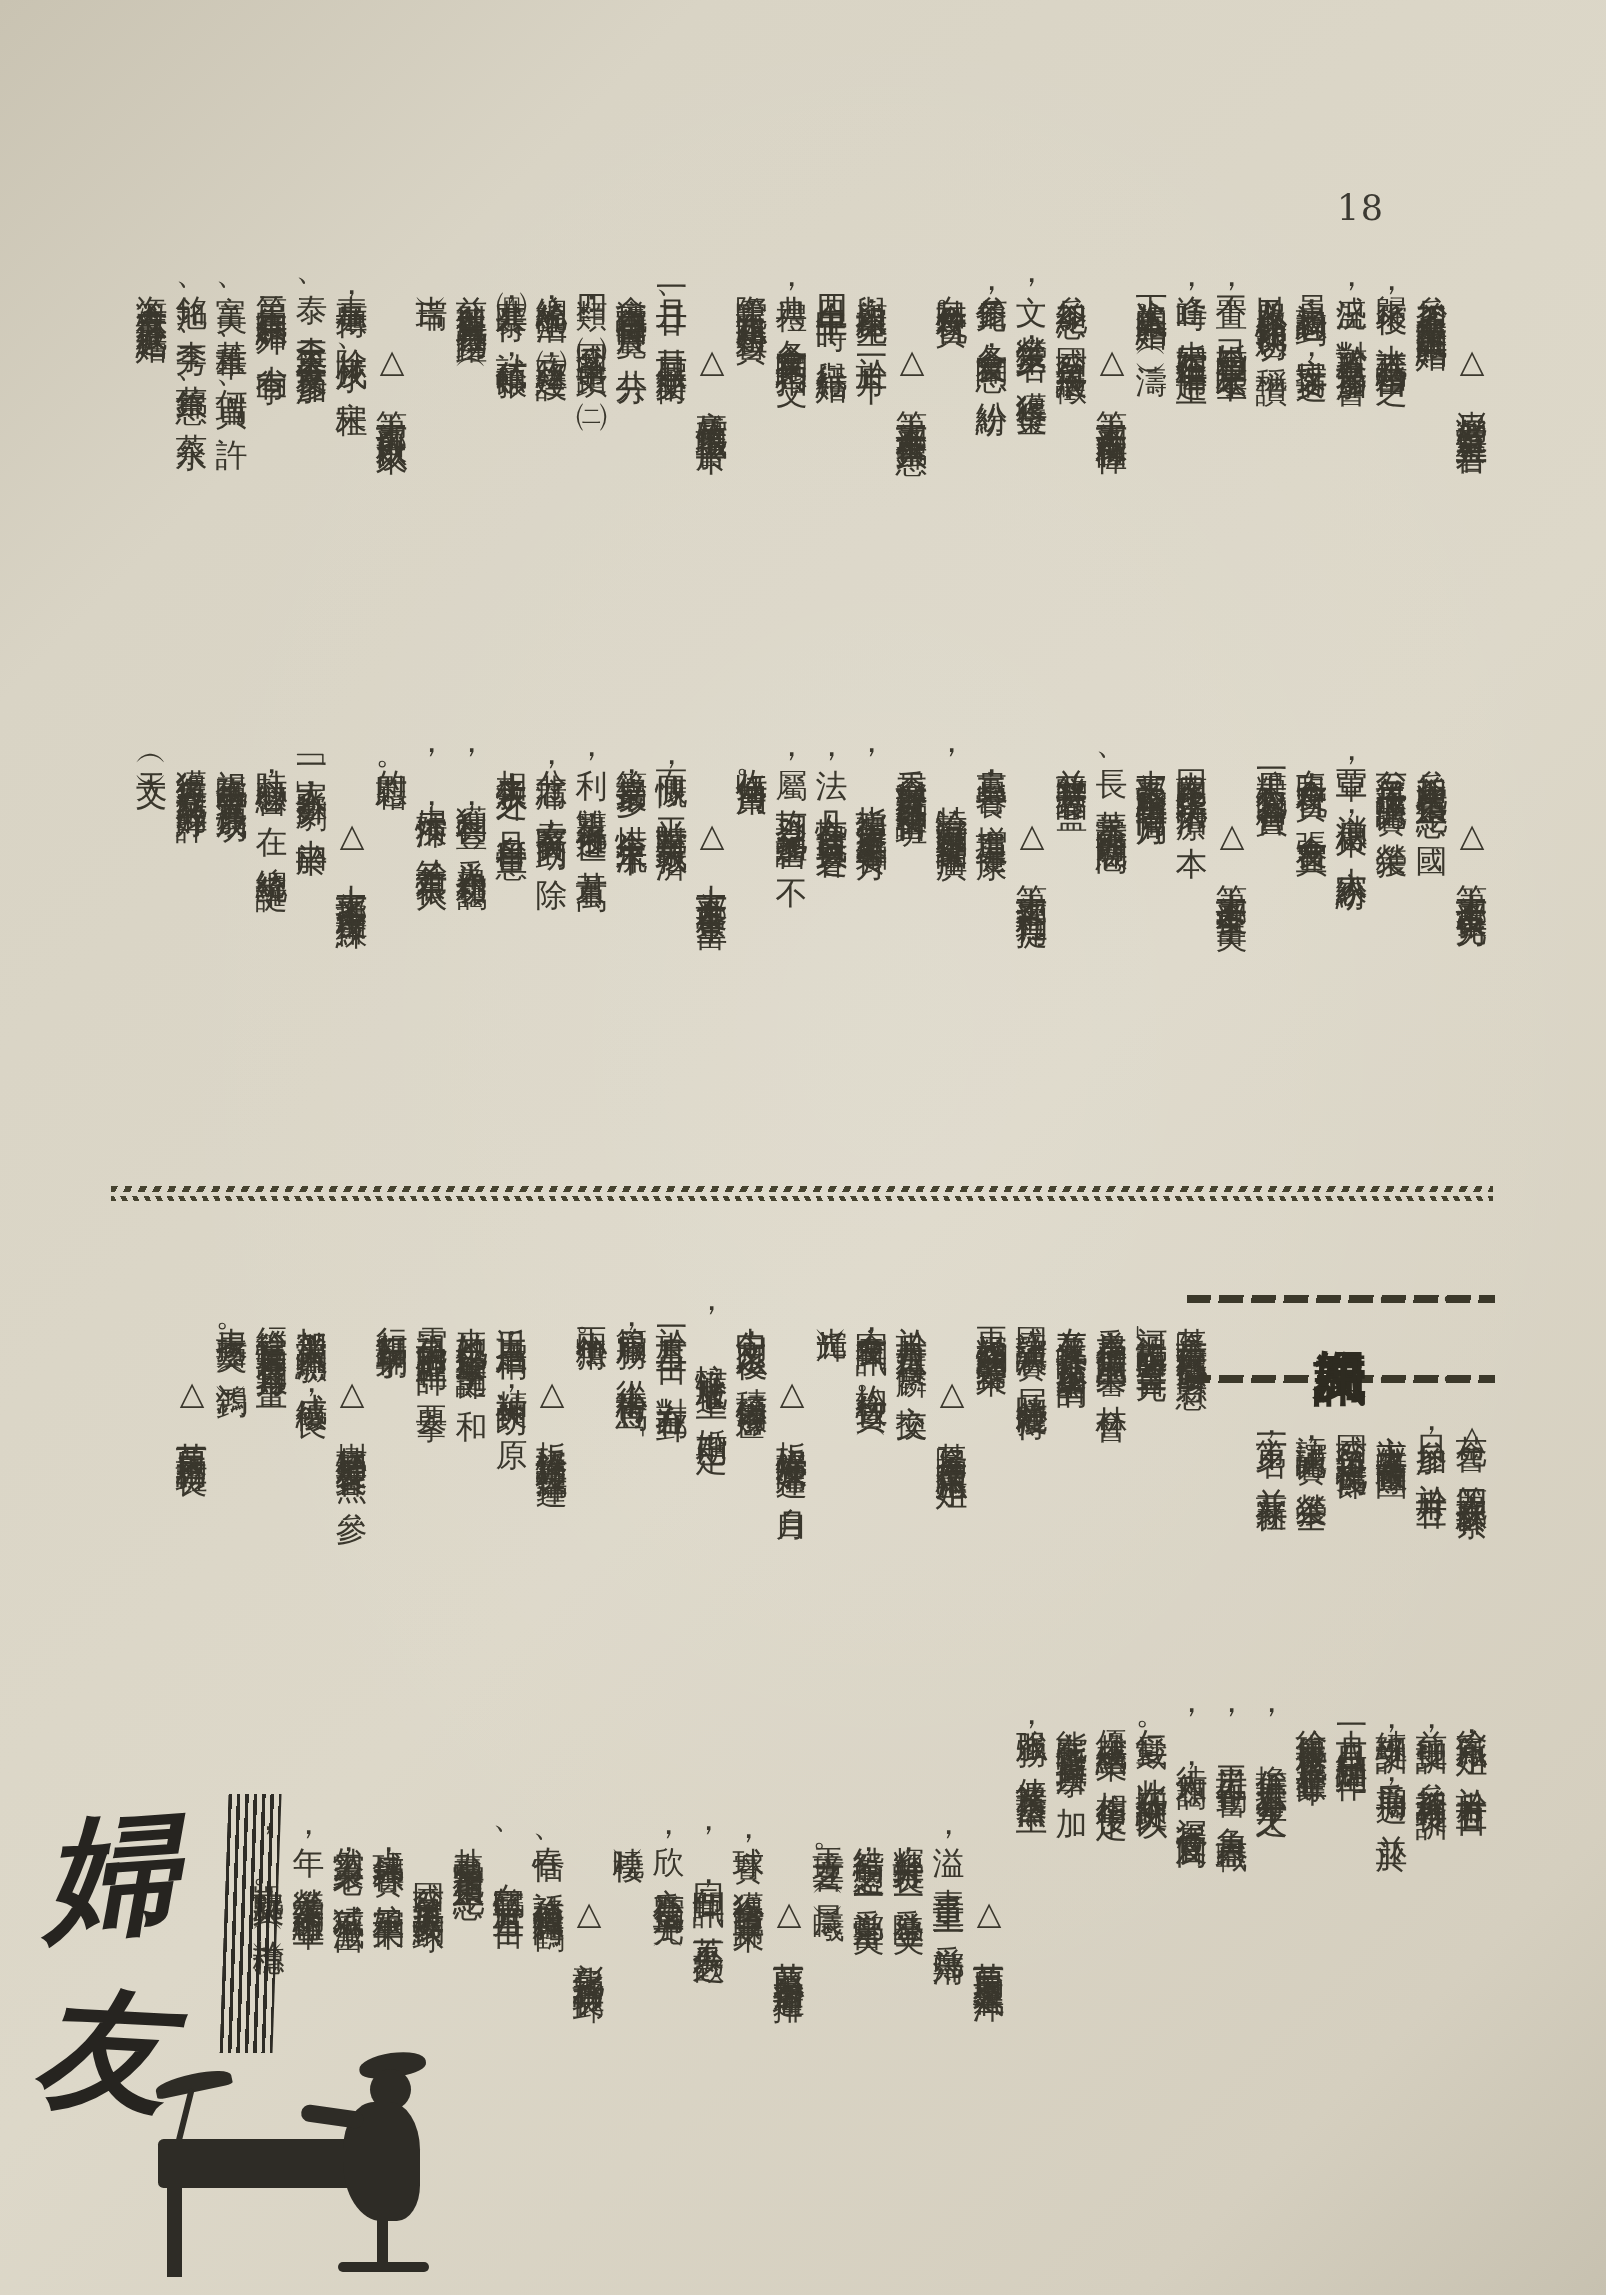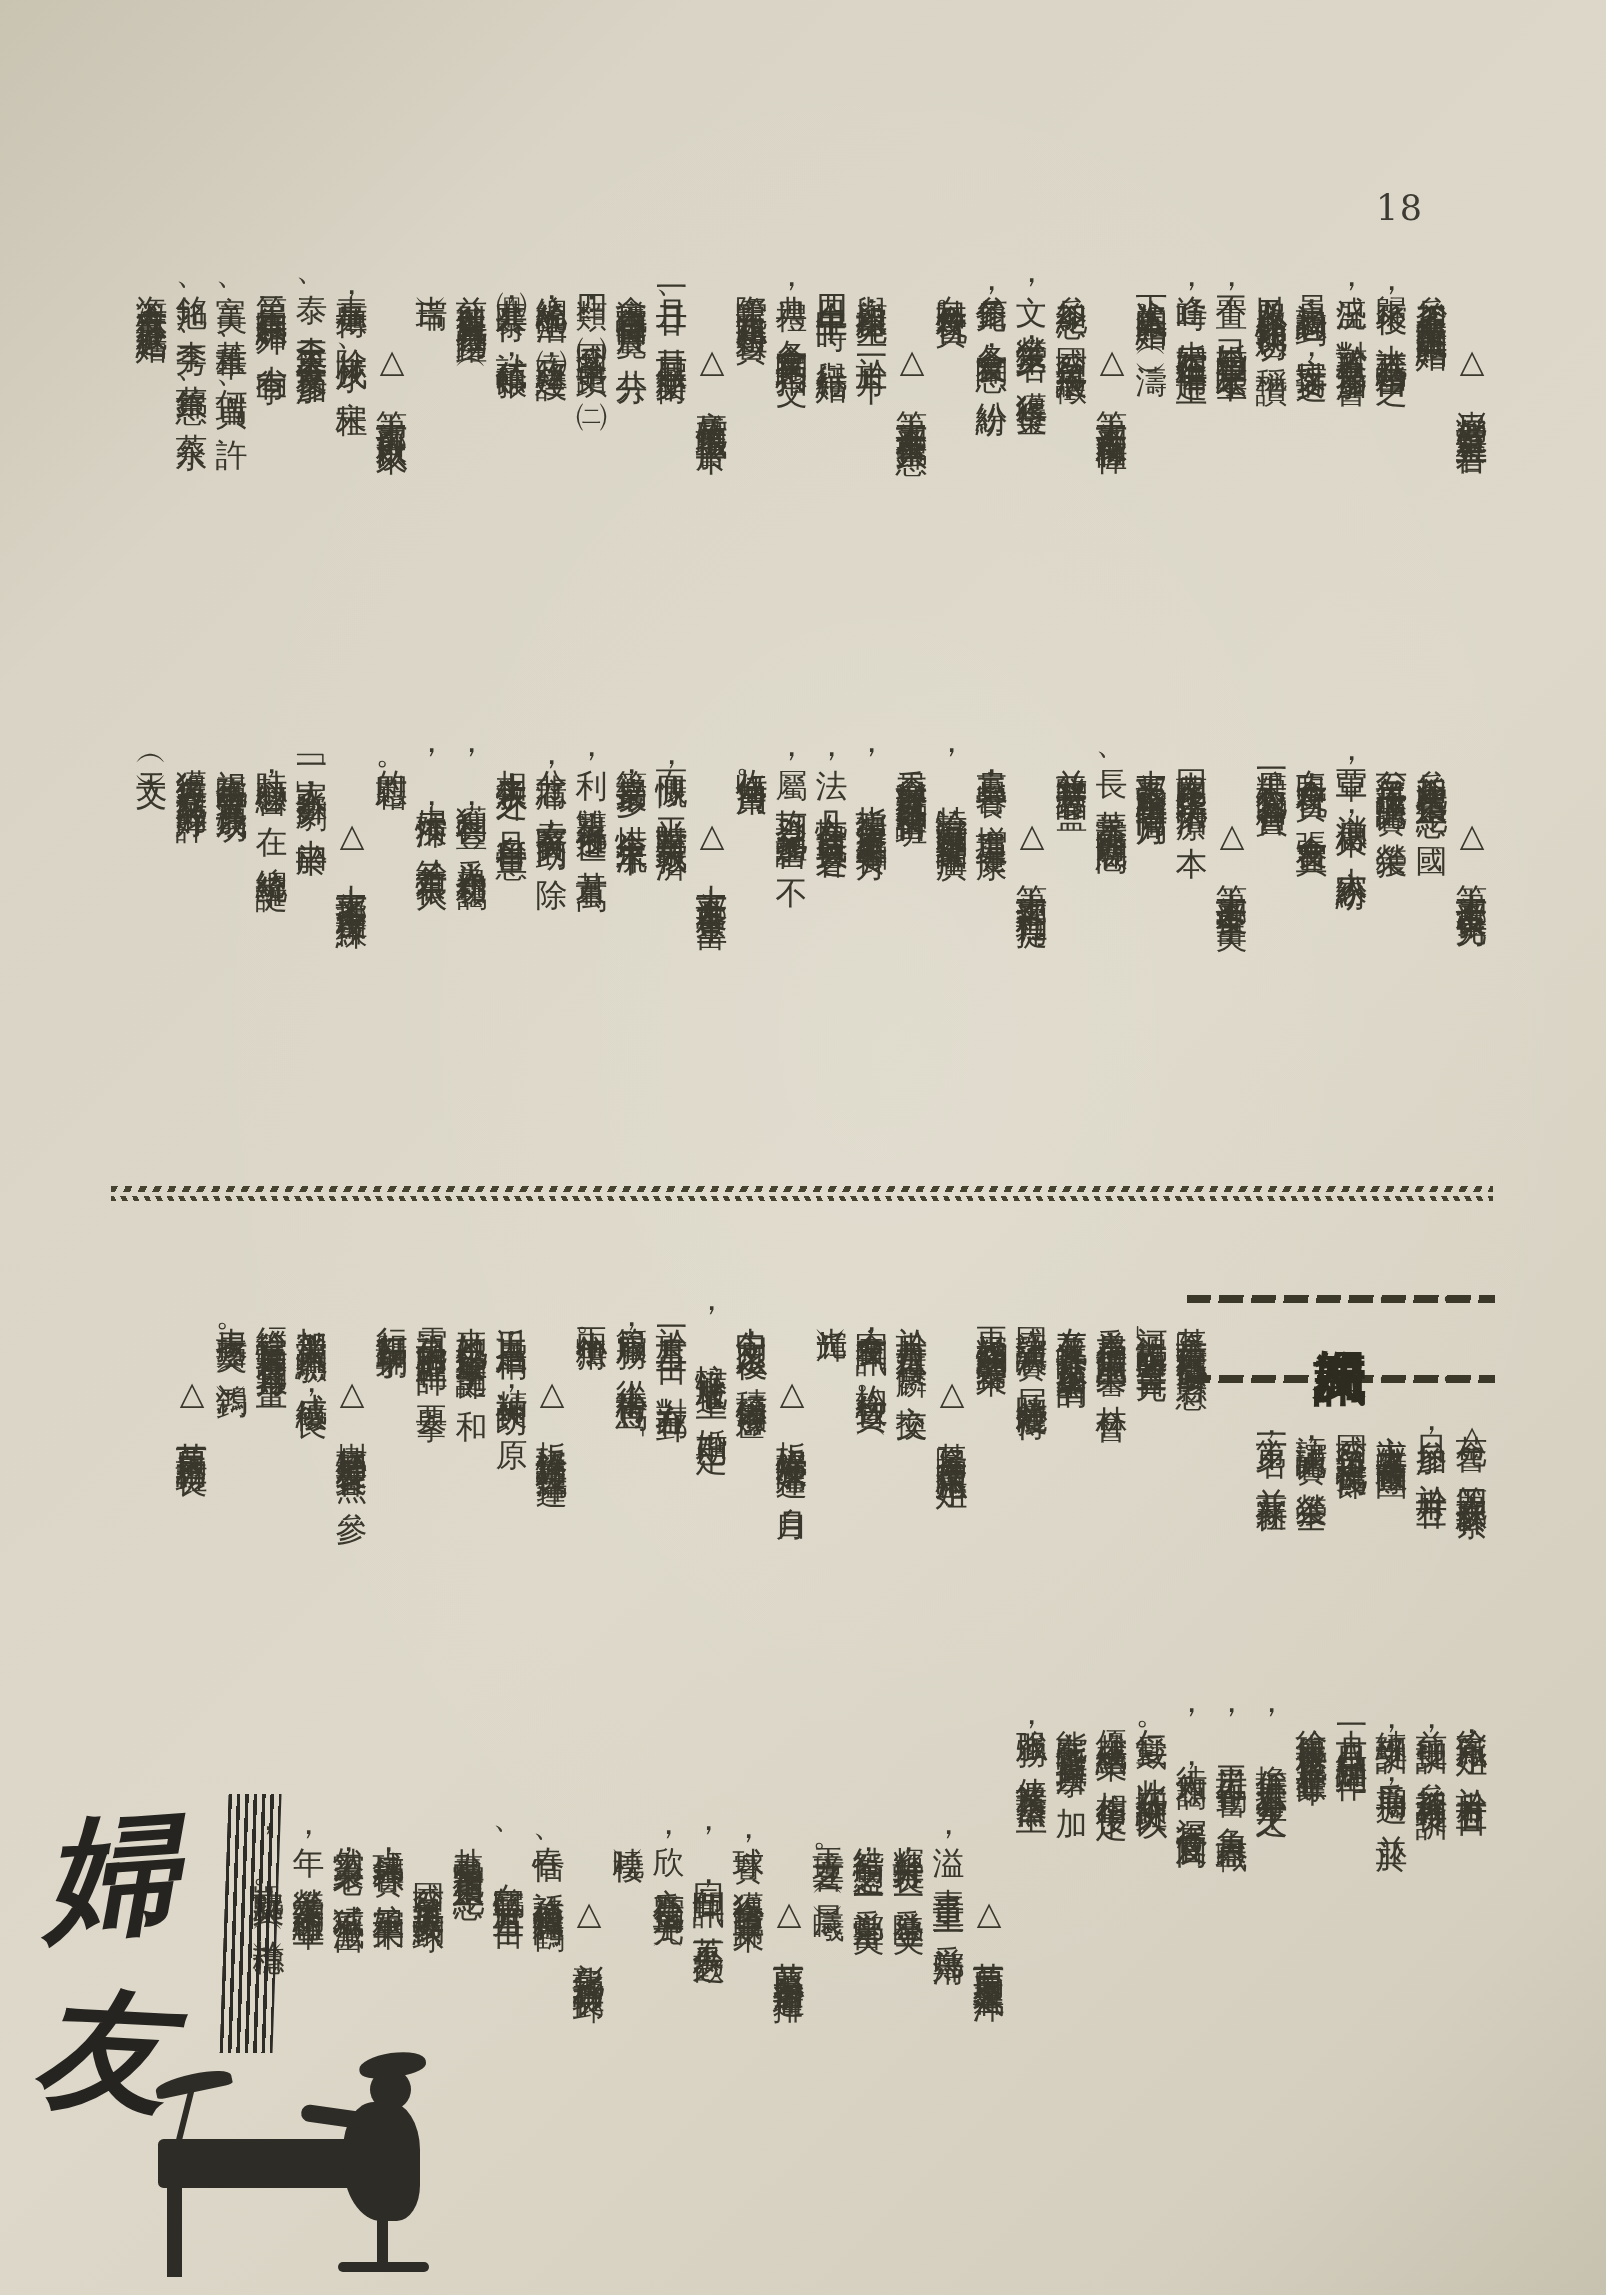--- a/index.html
+++ b/index.html
@@ -53,21 +53,21 @@
   }
   .blob{background:#2e2c26;}
   .calli{
     font-size:133px;font-weight:bold;color:#262420;
     font-style:italic;transform:rotate(-4deg);line-height:1;
   }
 </style>
 </head>
 <body>
 
-<div class="abs pagenum" style="top:188px;left:1376px;">18</div>
+<div class="abs pagenum" style="top:188px;left:1337px;">18</div>
 
 <div class="abs vband" style="top:270px;right:114px;height:462px;">　　△澎局營業處黃至善君
 參加省工會舉辦的集團結婚
 歸來後，大談其結婚當日之
 盛況，對於省工會爲參加會
 員之設想週到，安排妥適，
 以及服務之熱忱懇切，稱讚
 不置，已婚會員聞之嘆生不
 逢時，未婚同仁正準備趕上
 下次的集團結婚。（濤）

